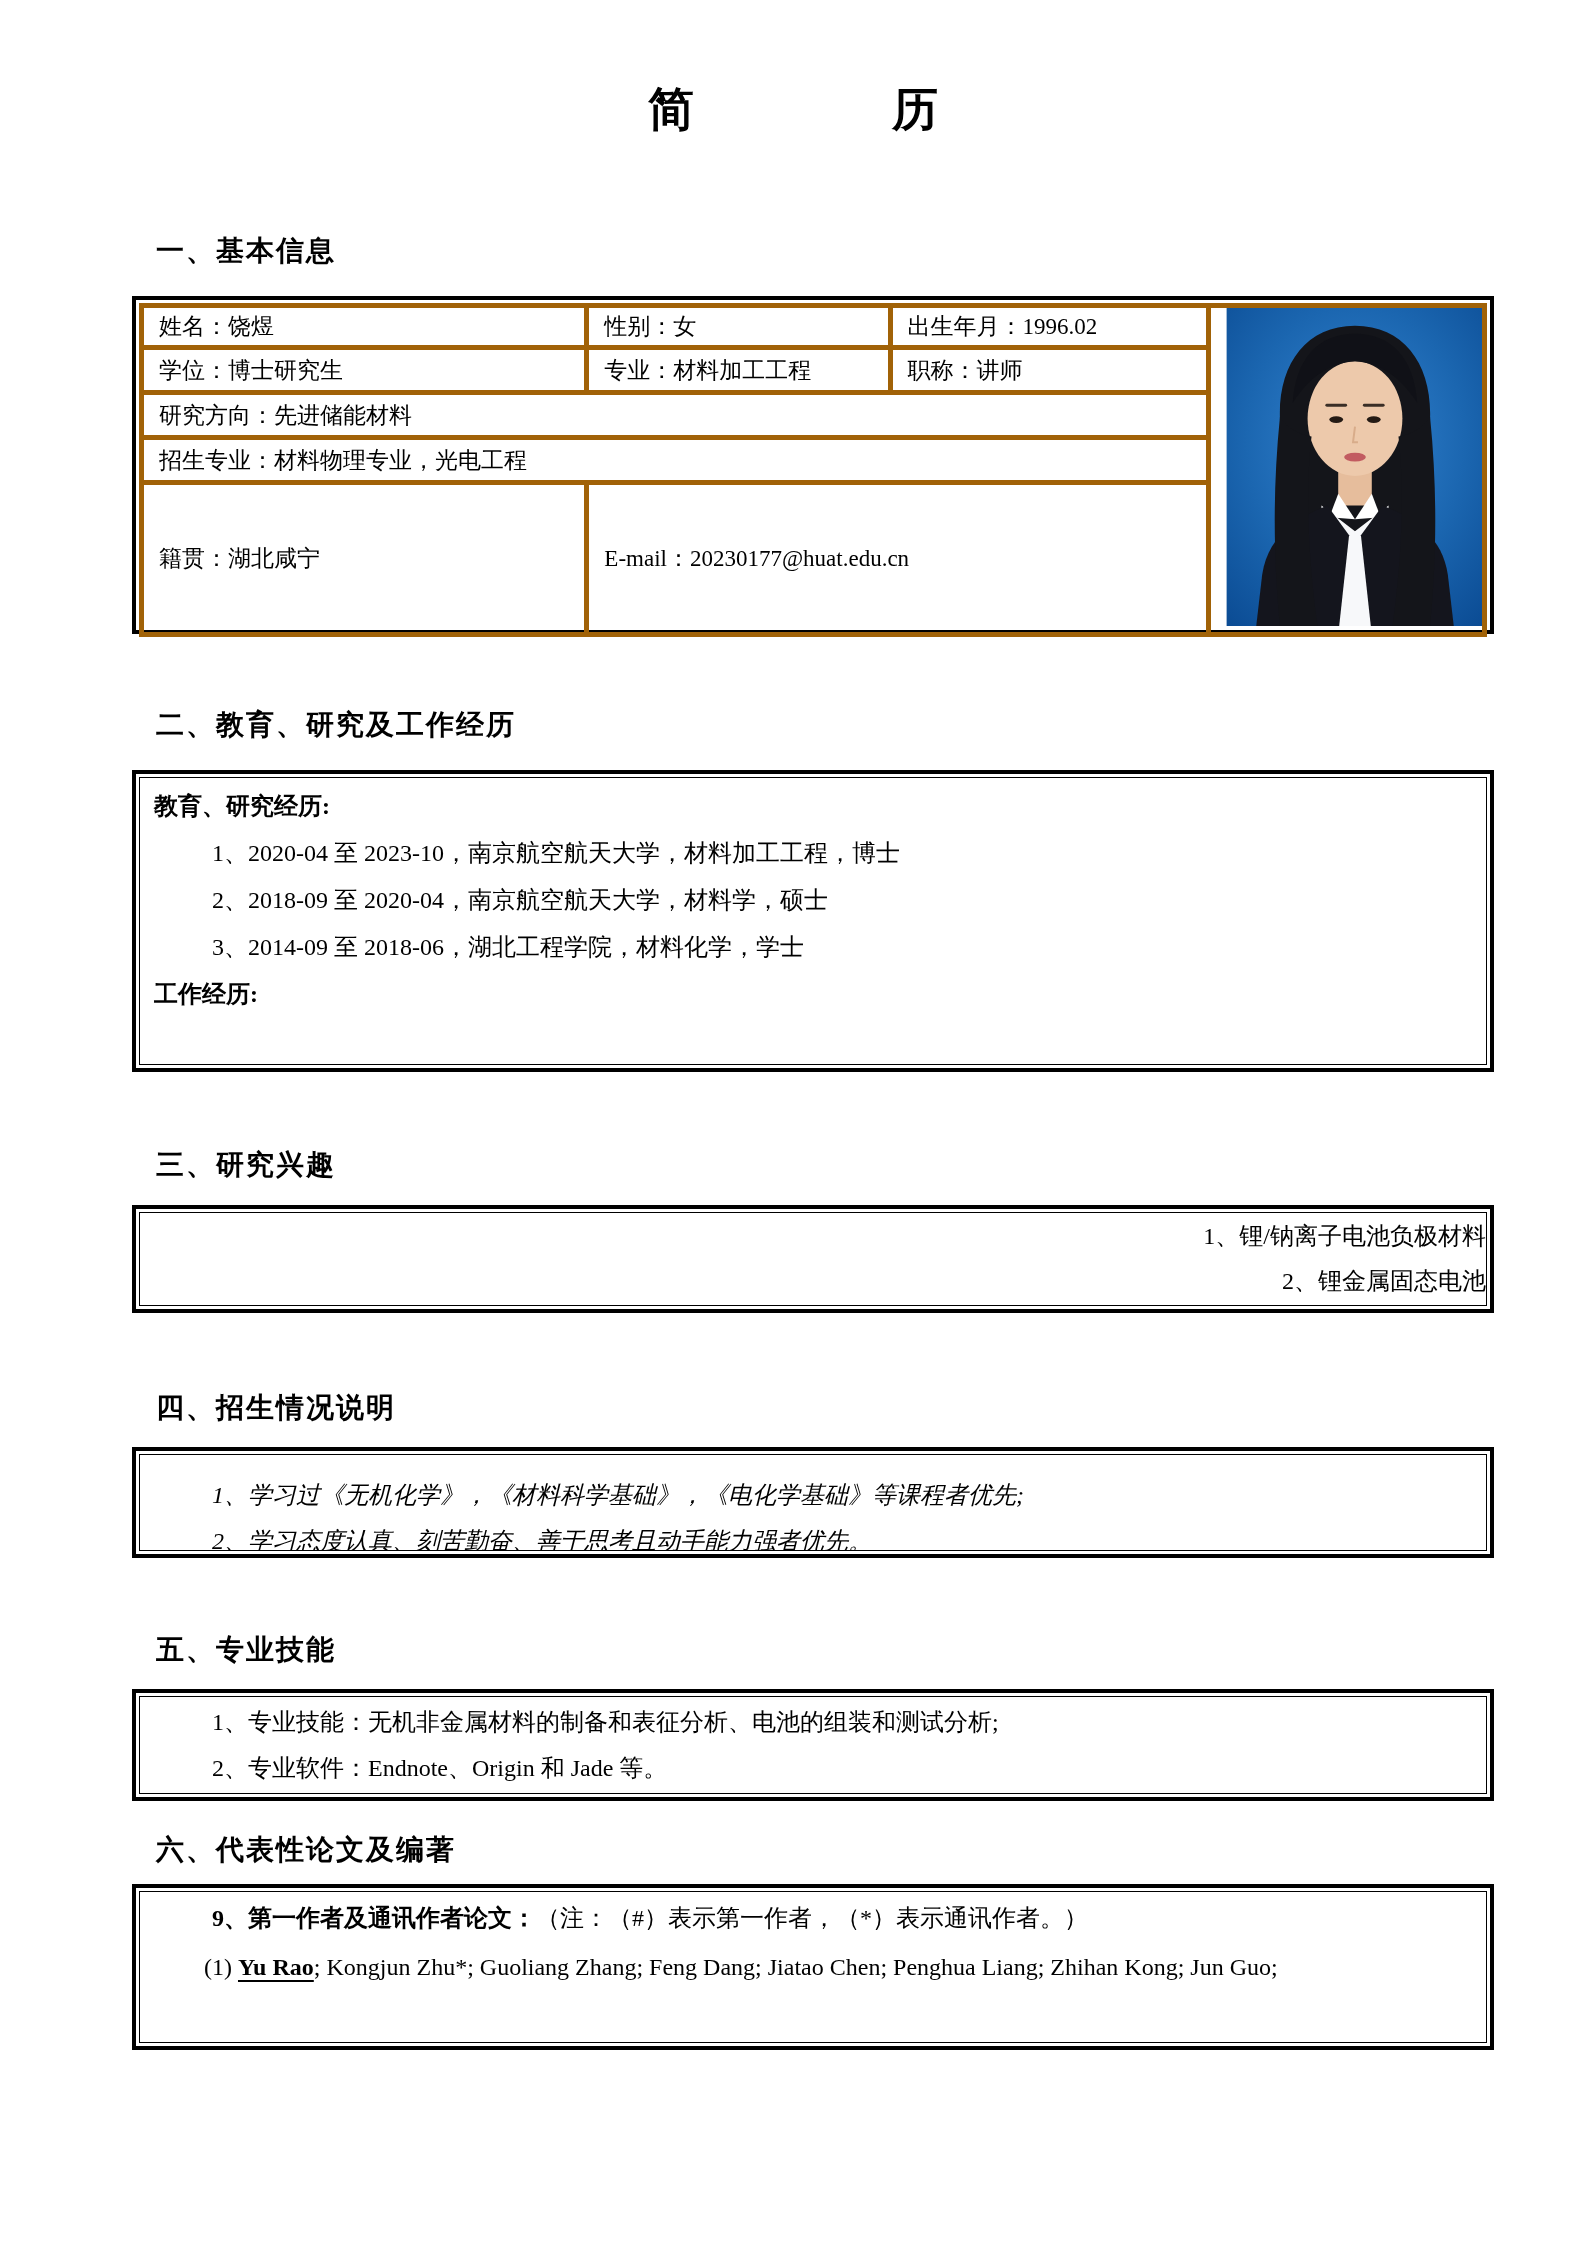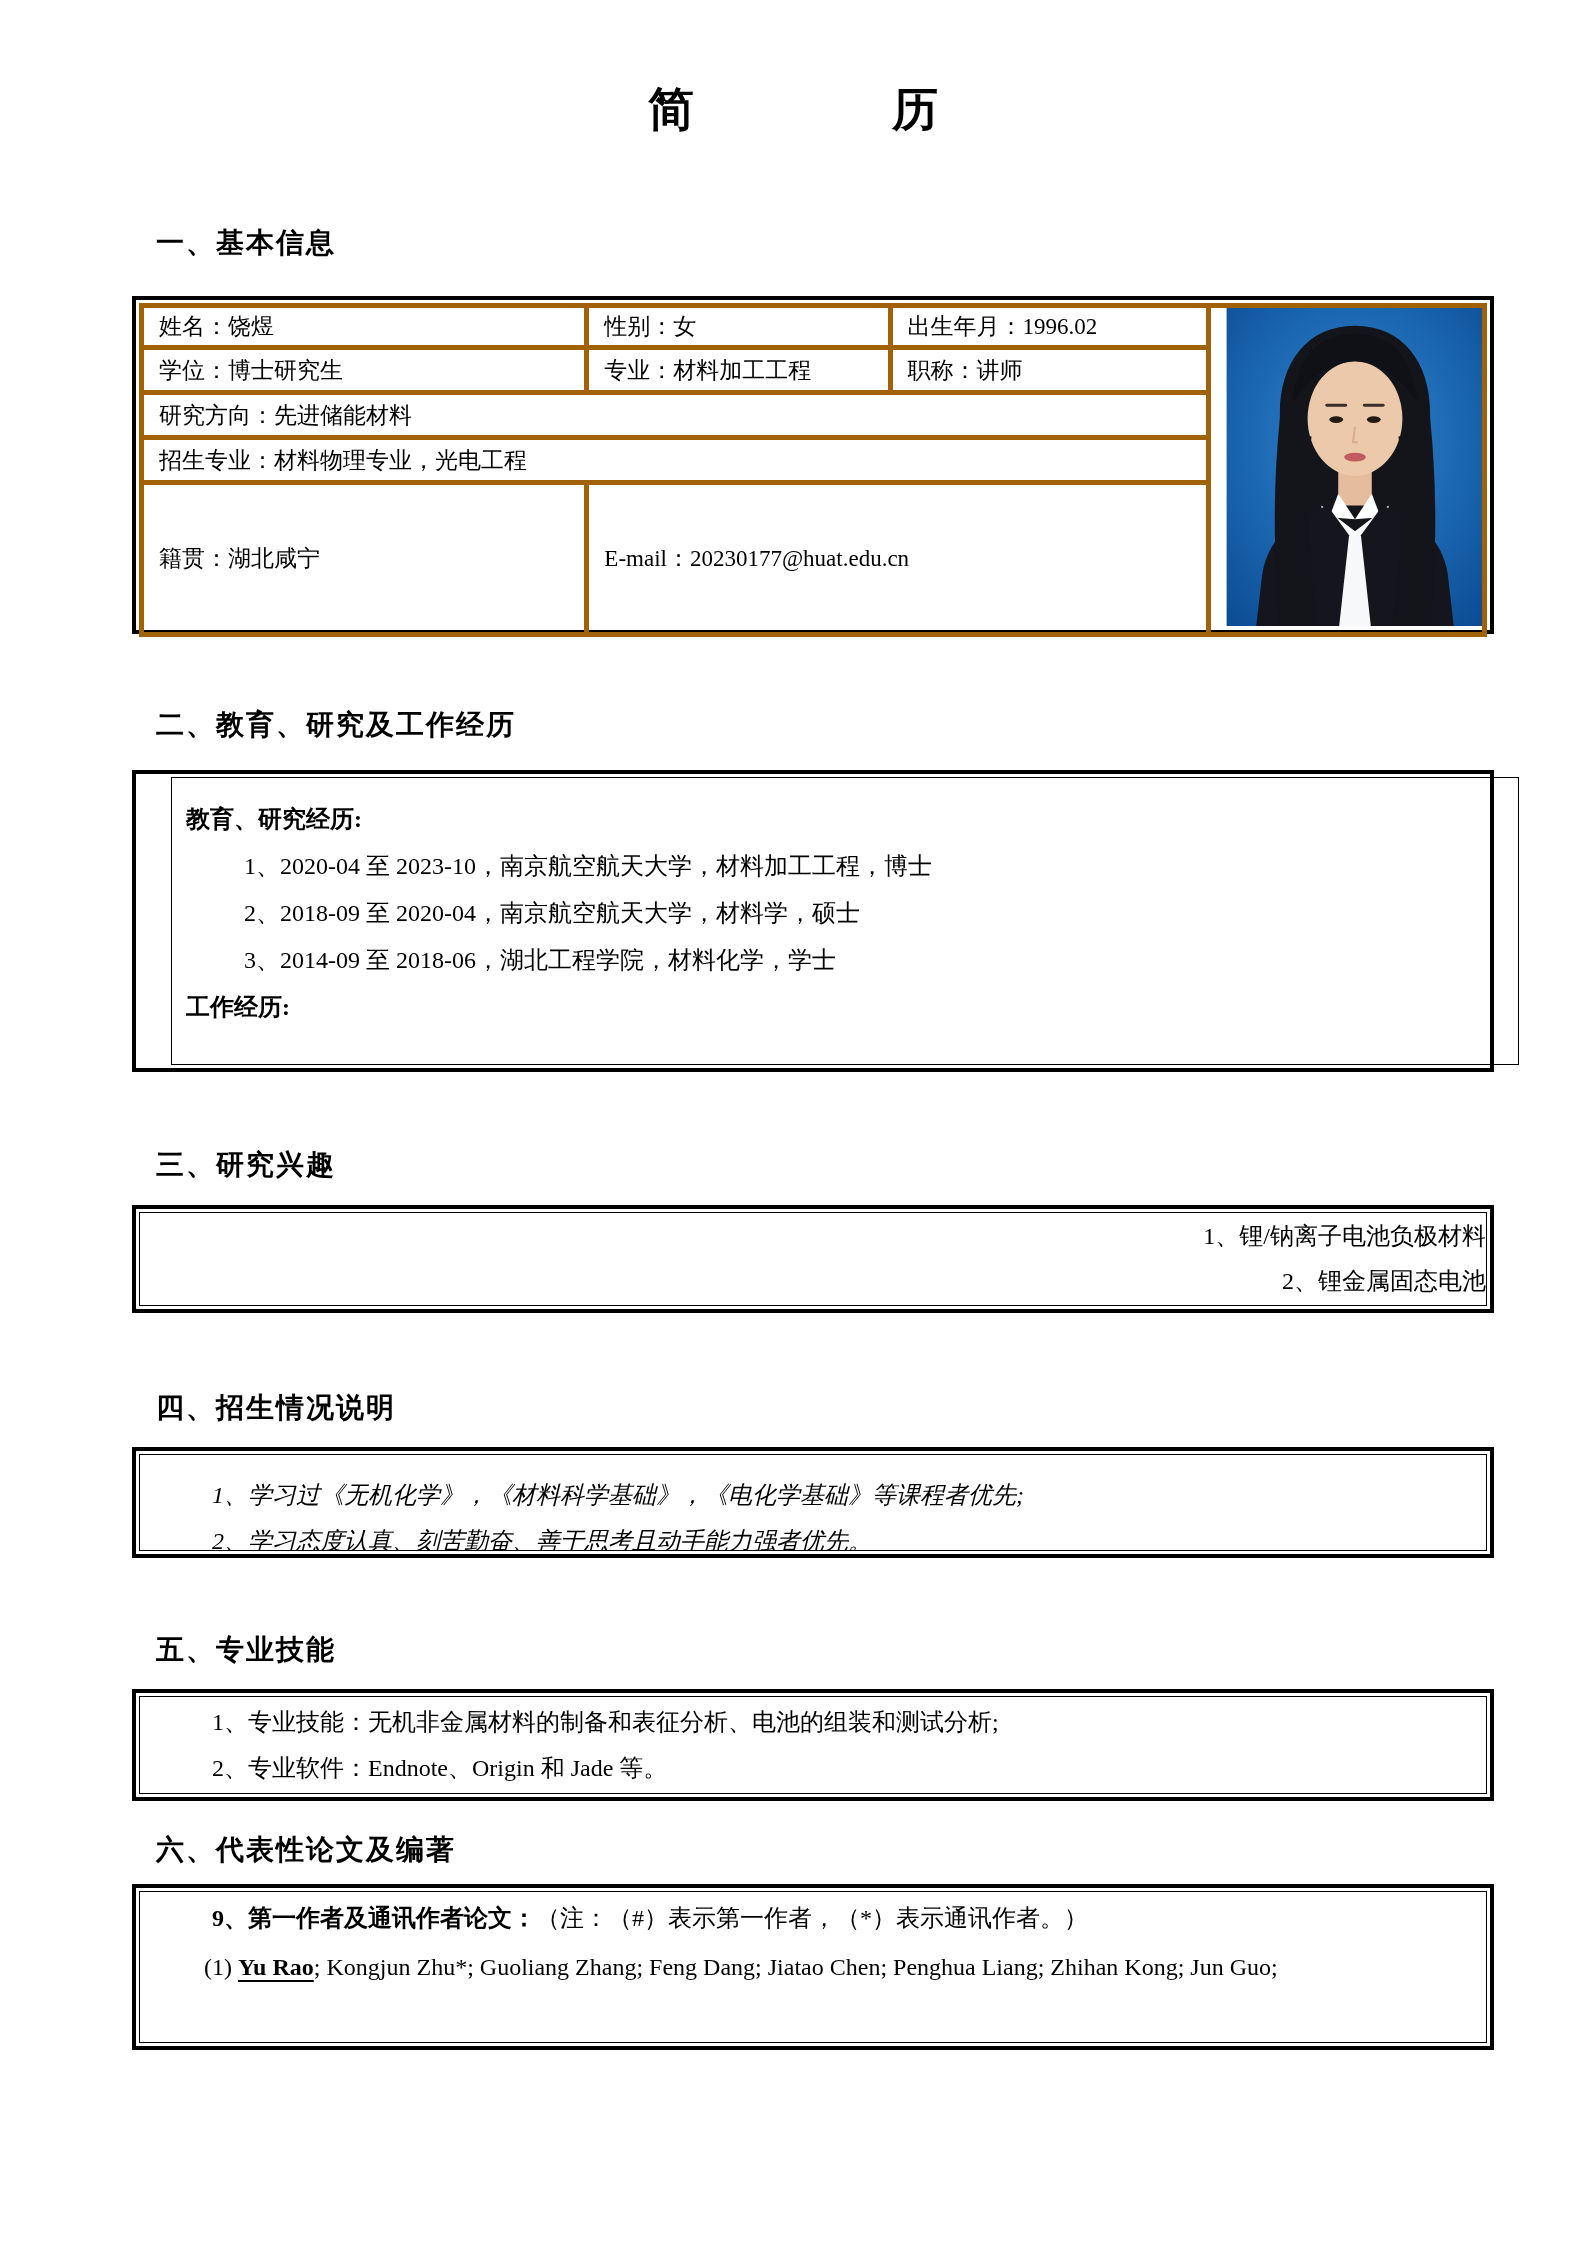--- a/index.html
+++ b/index.html
@@ -52,41 +52,41 @@
   
   .box-line{
     font-size:24px;white-space:nowrap;overflow:hidden;
     padding-left:14px;
   }
   .box-line.indent{padding-left:72px;}
   .box-line.bold{font-weight:bold;}
   .seg-bold{font-weight:bold;}
   .seg-bold-underline{font-weight:bold;text-decoration:underline;text-underline-offset:5px;}
   .b2 .box-line{line-height:47px;height:47px;}
-  .b2{padding-top:18px;margin-left:32px;}
+  .b2{padding-top:5px;}
   .b3 .box-line{line-height:45px;height:45px;}
   .b3{padding-top:1px;}
   .b4 .box-line{line-height:46px;height:46px;}
   .b4{padding-top:17px;font-style:italic;}
   .b5 .box-line{line-height:46px;height:46px;}
   .b5{padding-top:2px;}
   .b6 .box-line{line-height:49px;height:49px;}
   .b6{padding-top:2px;}
 </style>
 </head>
 <body>
 
 <div class="page">
 
   <div class="doc-title">
     <span>简</span>
     <span>历</span>
   </div>
 
-  <div class="sec-heading" style="top:226px;">一、基本信息</div>
+  <div class="sec-heading" style="top:234px;">一、基本信息</div>
 
   <div class="dframe" style="top:296px;height:338px;padding:3px;">
     <table class="info-table">
       <colgroup>
         <col style="width:445px">
           <col style="width:303px">
           <col style="width:318px">
           <col style="width:276px">
       </colgroup>
       <tbody>

